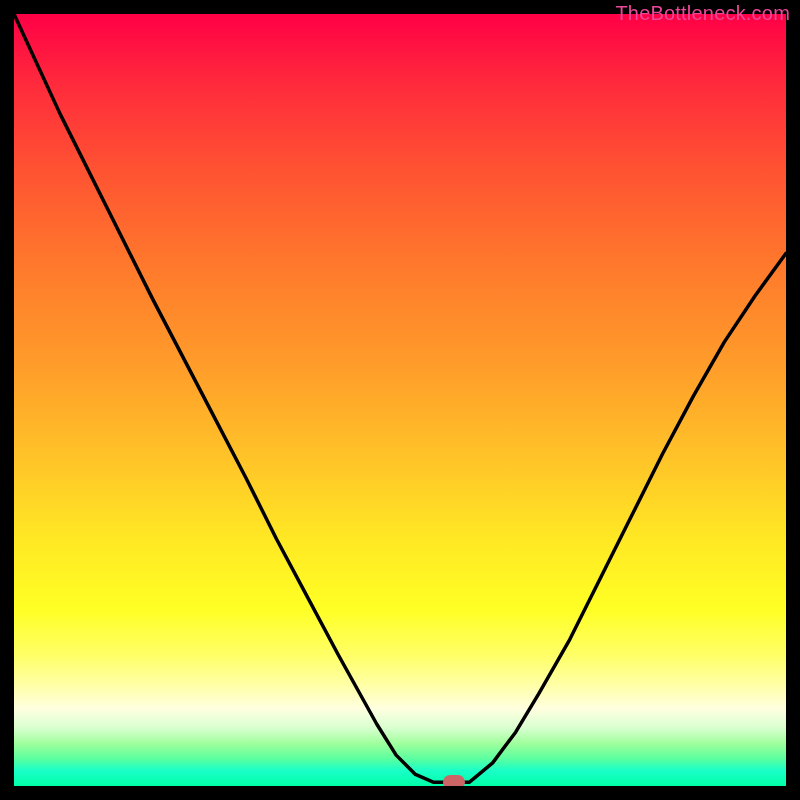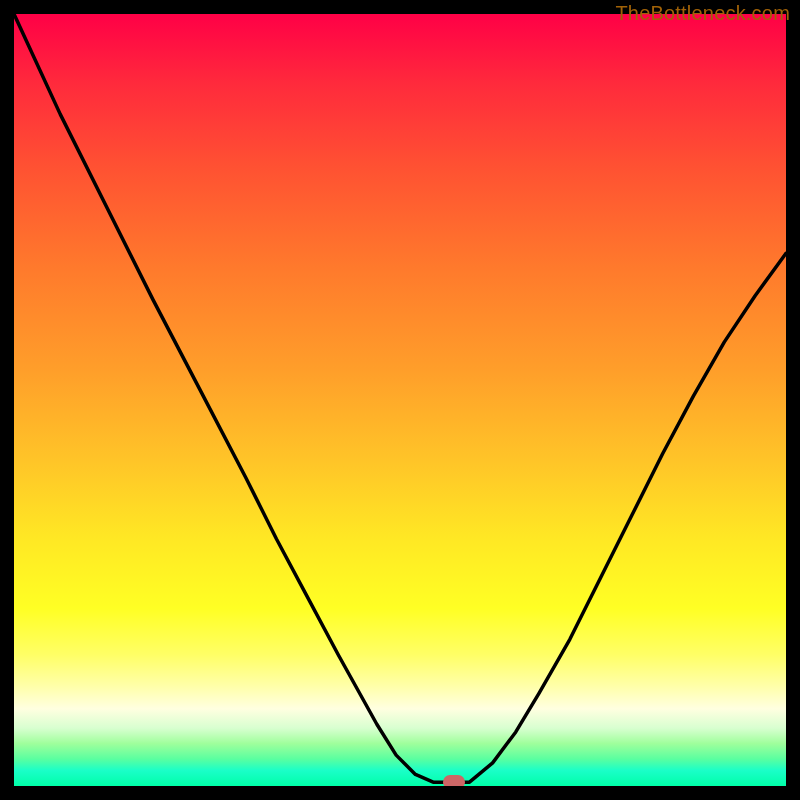--- a/index.html
+++ b/index.html
@@ -34,21 +34,21 @@
       #5affa0 96.5%,
       #1affc8 98%,
       #00ffa8 100%
     );
     overflow: hidden;
   }
   .watermark {
     position: absolute;
     top: 2px;
     right: 10px;
-    color: #a16207;
+    color: #ec4899;
     font-size: 20px;
     letter-spacing: 0.2px;
     font-weight: 400;
     z-index: 10;
   }
   svg {
     position: absolute;
     left: 0;
     top: 0;
   }

